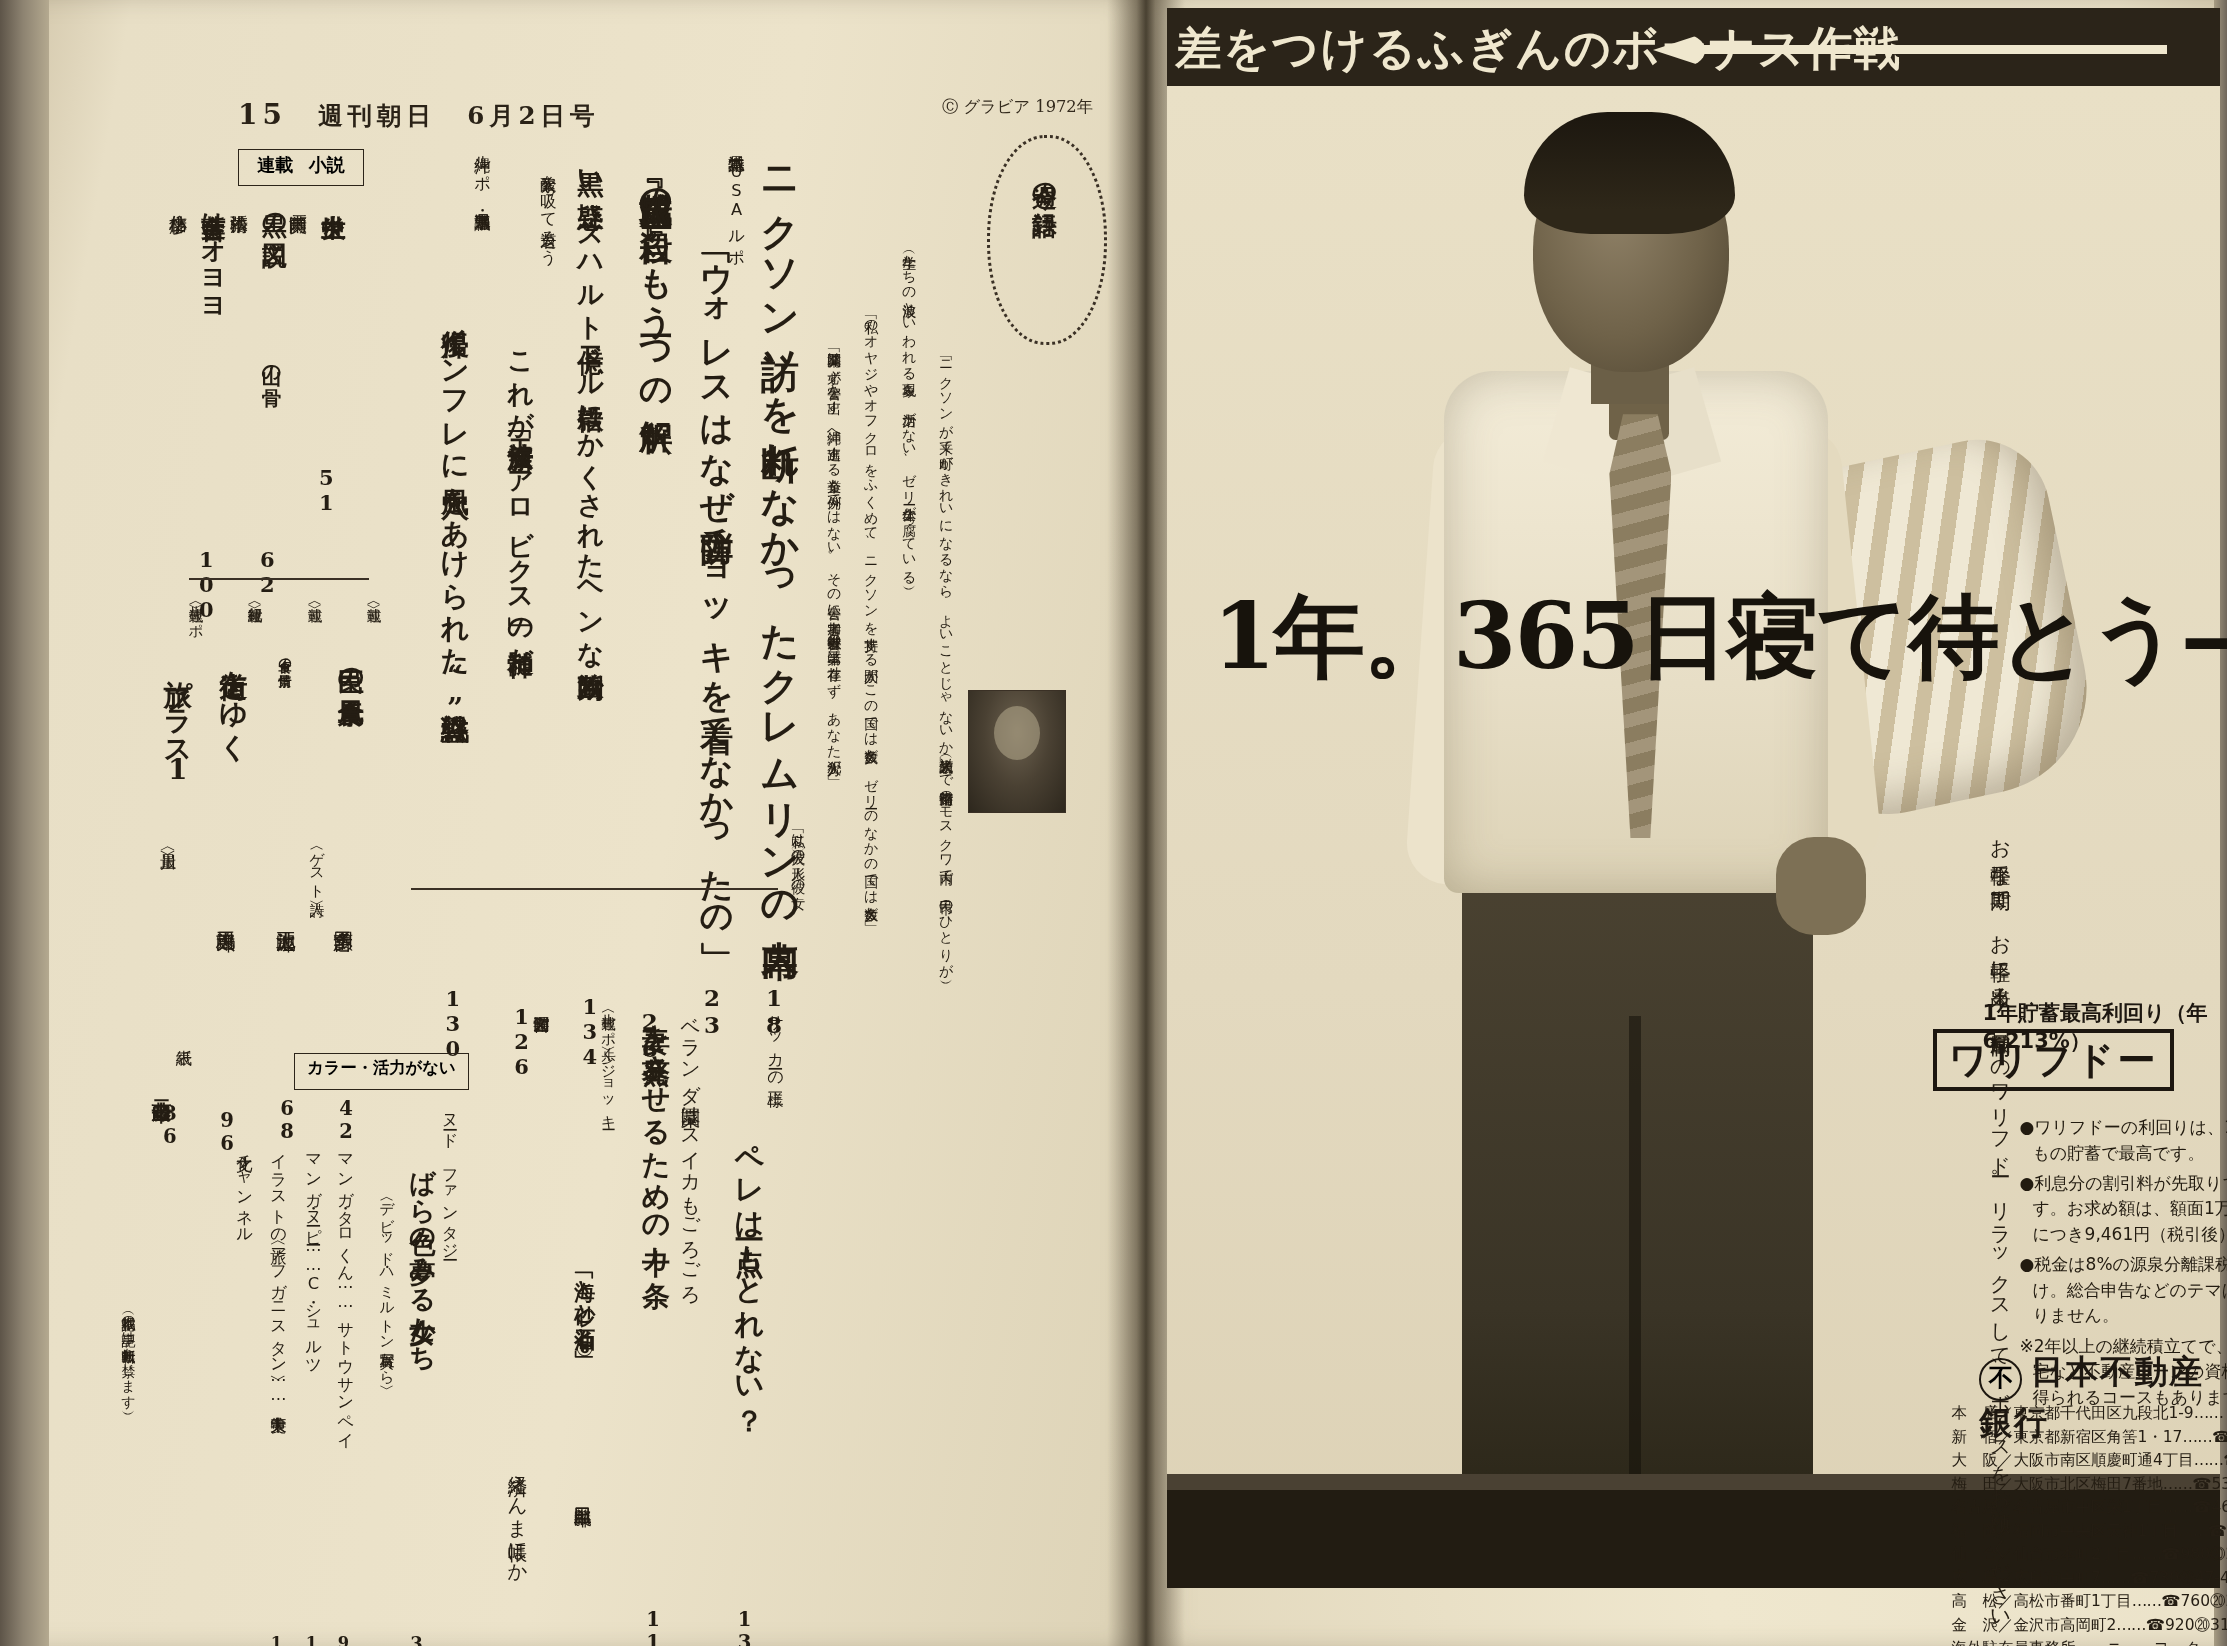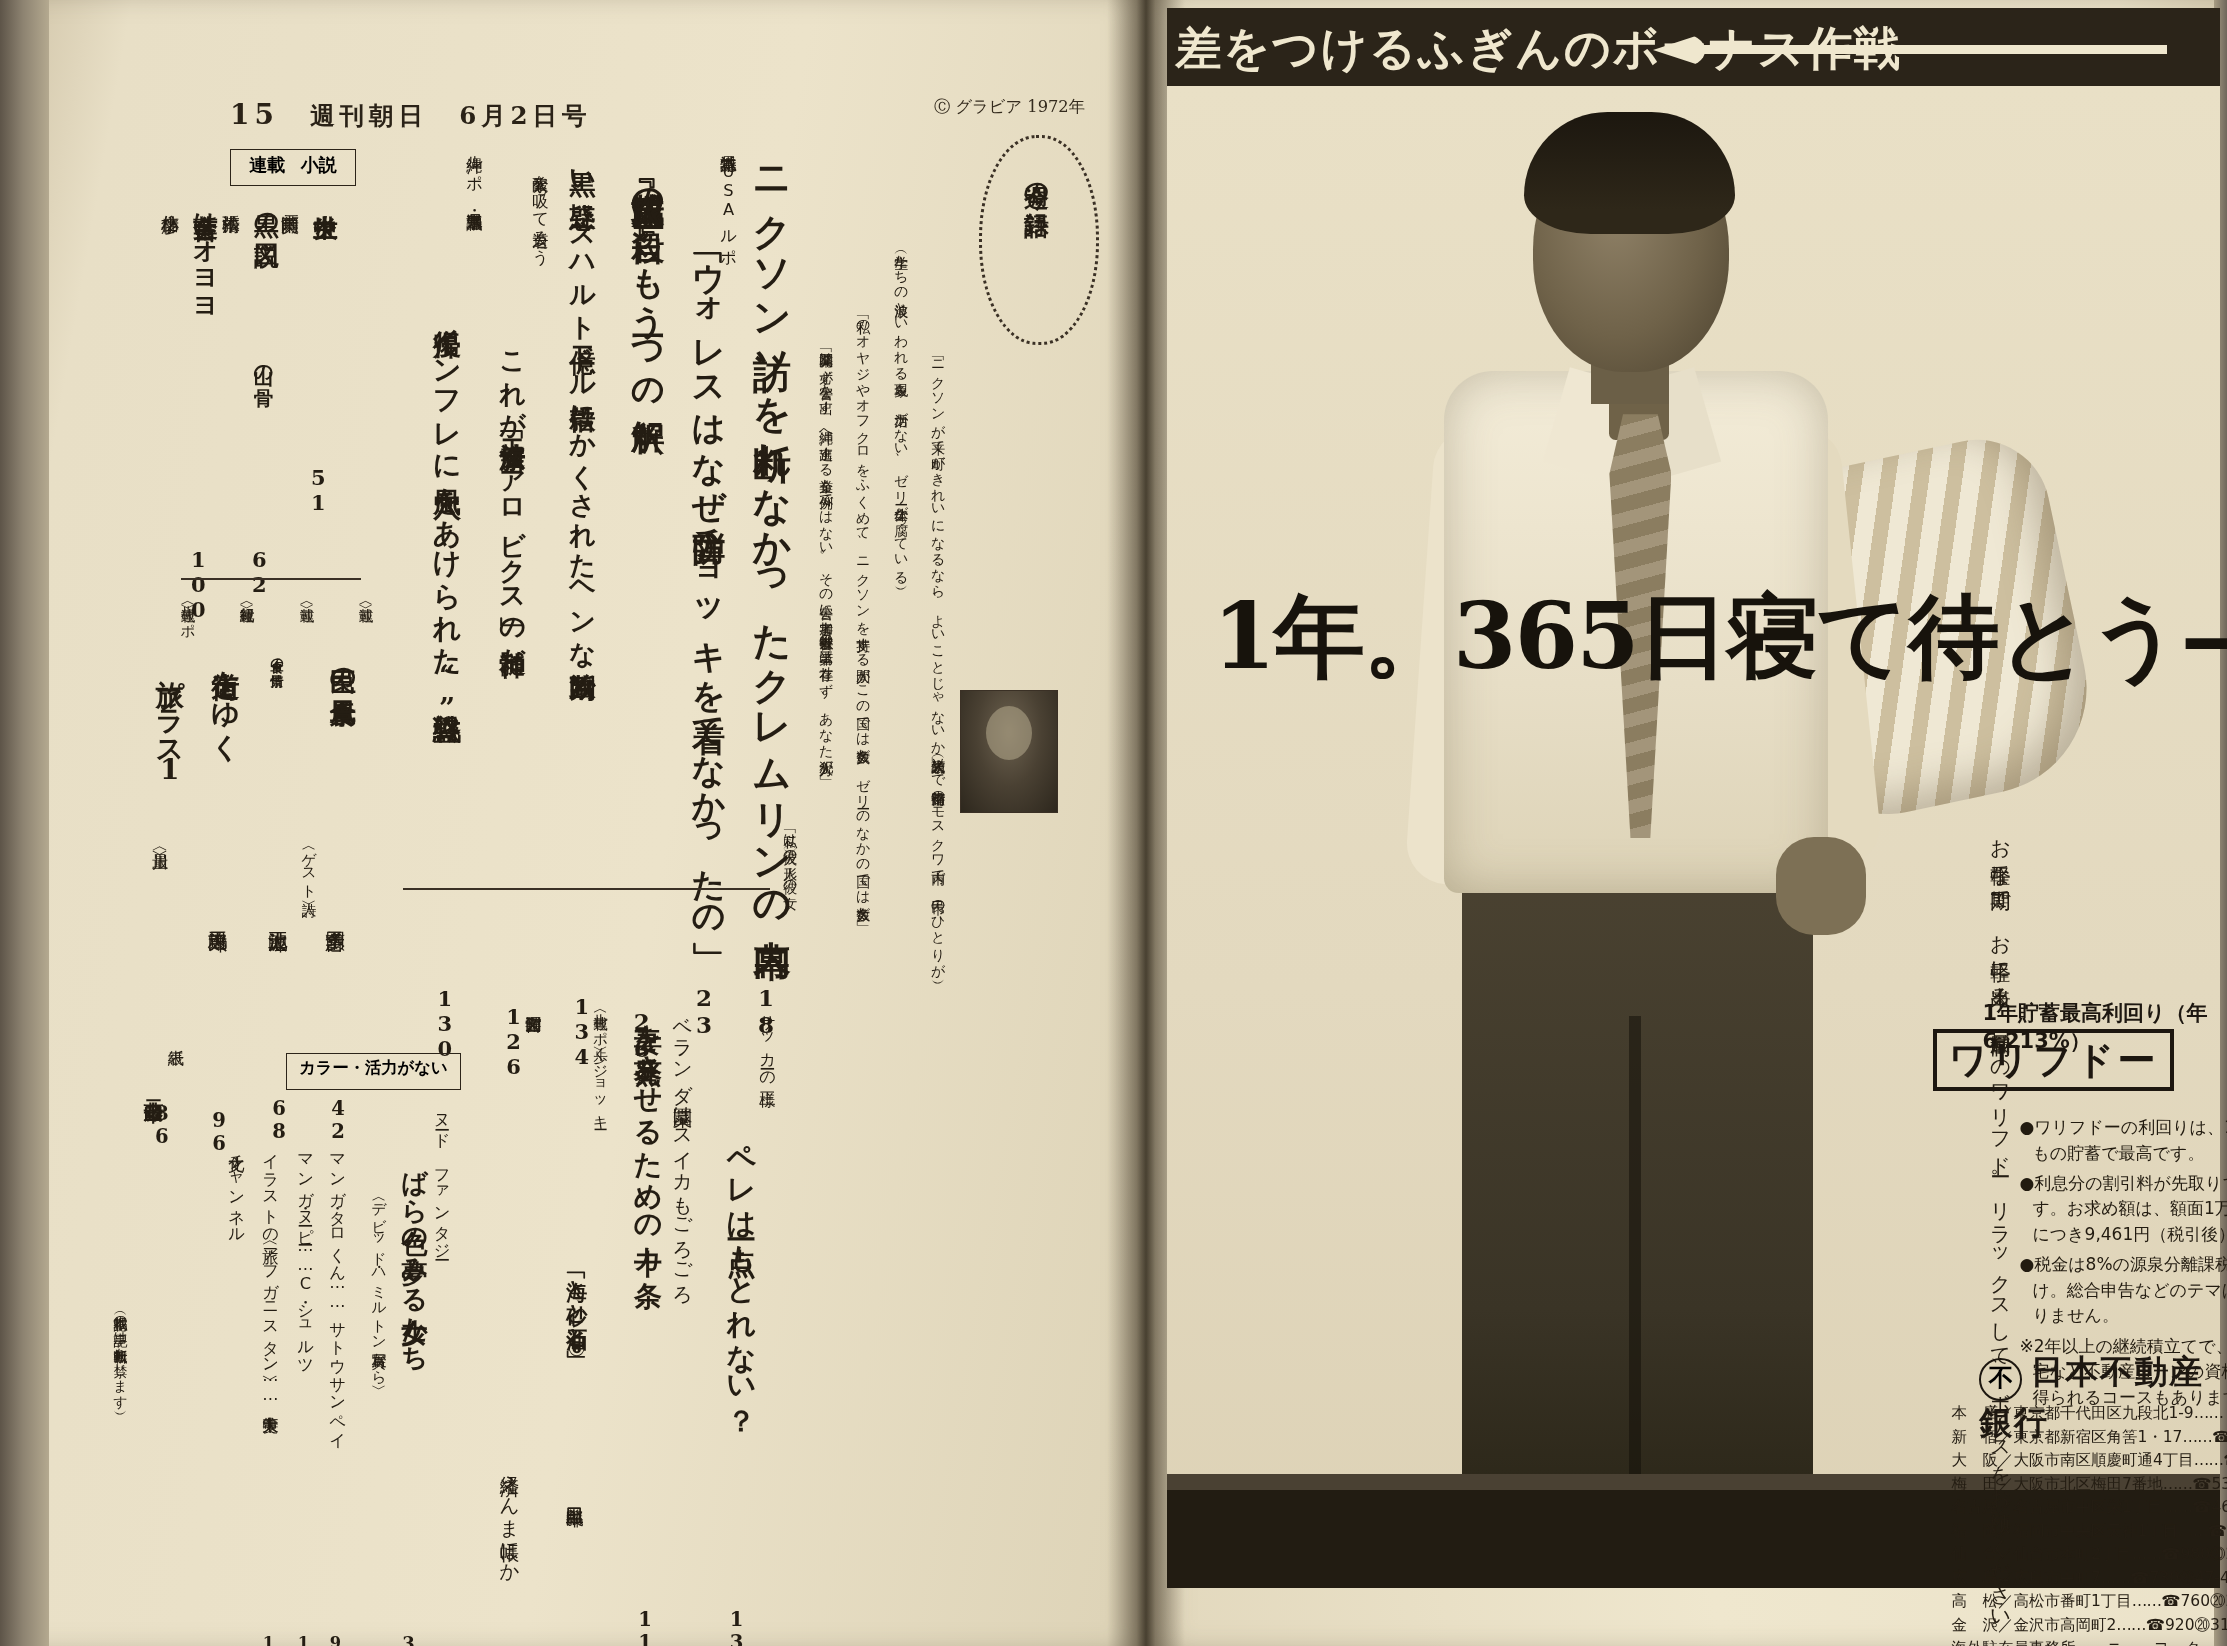--- a/index.html
+++ b/index.html
@@ -17,21 +17,21 @@
      box-shadow:inset 24.5px 0 34px -14.7px rgba(90,78,58,.6);}
   .gutter{position:absolute;left:1107px;top:0;width:78px;height:1646px;
      background:linear-gradient(90deg,rgba(60,50,34,.0) 0%,rgba(60,50,34,.45) 38%,rgba(35,28,16,.72) 50%,rgba(60,50,34,.42) 62%,rgba(60,50,34,0) 100%);}
   .edge-left{position:absolute;left:0;top:0;width:51px;height:1646px;background:linear-gradient(90deg,#5d5448 0%,#8d8371 45%,#b7ac92 100%);}
   .edge-right{position:absolute;left:2214px;top:0;width:14px;height:1646px;background:linear-gradient(270deg,#6b6257 0%,#a79c83 100%);}
 
   
   .v{writing-mode:vertical-rl;text-orientation:upright;white-space:nowrap;color:#241d13;}
 
   
-  .lp{position:absolute;left:44px;top:0;width:1098px;height:1458px;}
+  .lp{position:absolute;left:52px;top:0;width:1098px;height:1458px;}
   .folio{position:absolute;left:186px;top:98px;font-size:24.5px;letter-spacing:4.9px;color:#2a2217;font-family:"DejaVu Serif","Liberation Serif",serif;font-weight:bold;}
   .folio .num{font-size:28px;margin-right:18px;}
   .copyright{position:absolute;left:890px;top:96px;font-size:16.3px;color:#332a1d;font-family:"DejaVu Serif",serif;}
 
   .pg{font-family:"DejaVu Serif",serif;font-weight:bold;color:#241d13;}
 
   
   .quotebox{position:absolute;left:935px;top:135px;width:114px;height:204px;}
   .quote-oval{position:absolute;left:0;top:0;width:114px;height:204px;border:3.3px dotted #3a3025;border-radius:57px/102px;}
   .quote-label{position:absolute;left:41px;top:31px;font-size:24.5px;font-weight:bold;}

